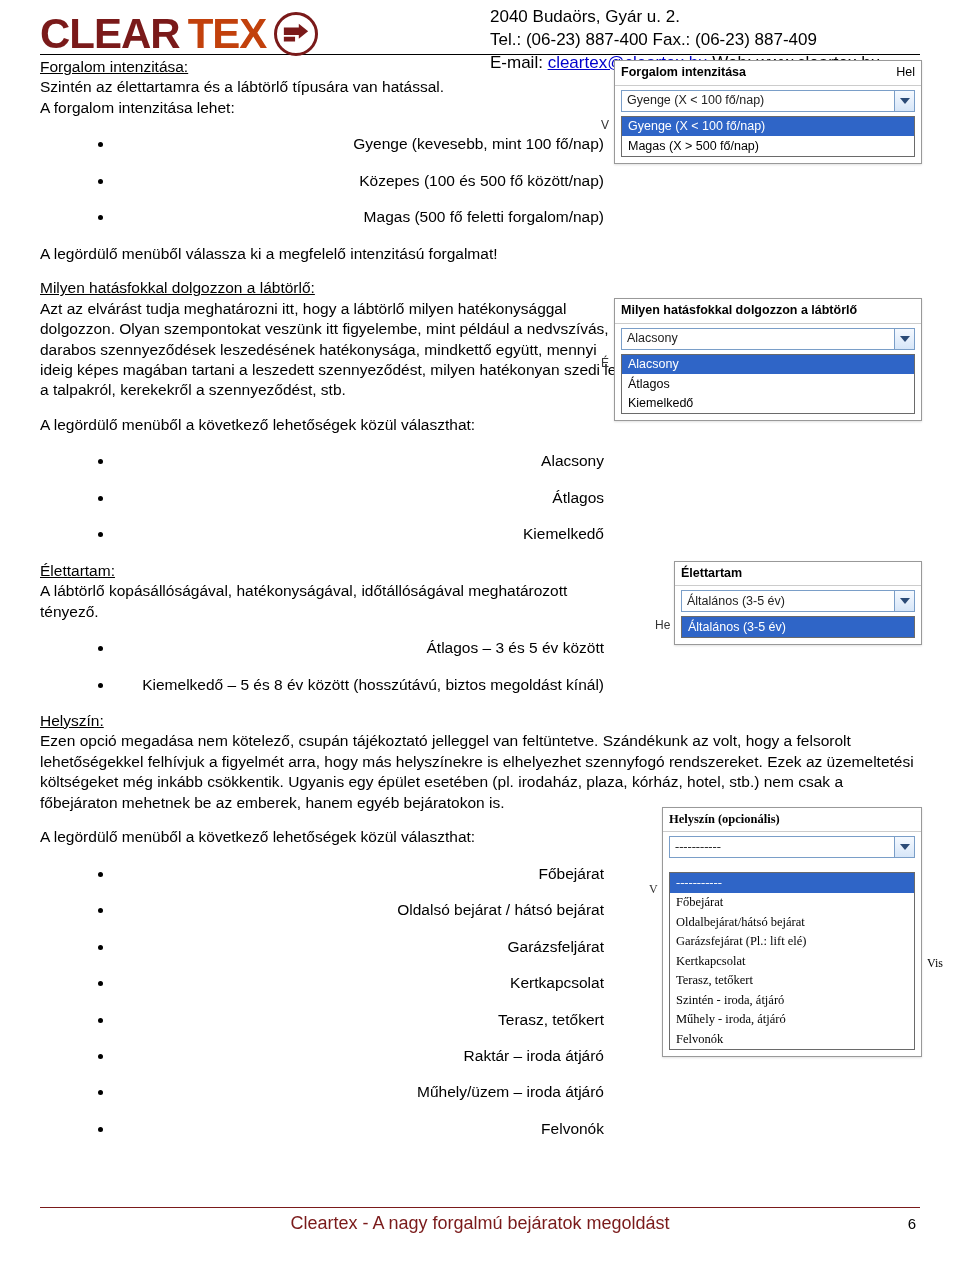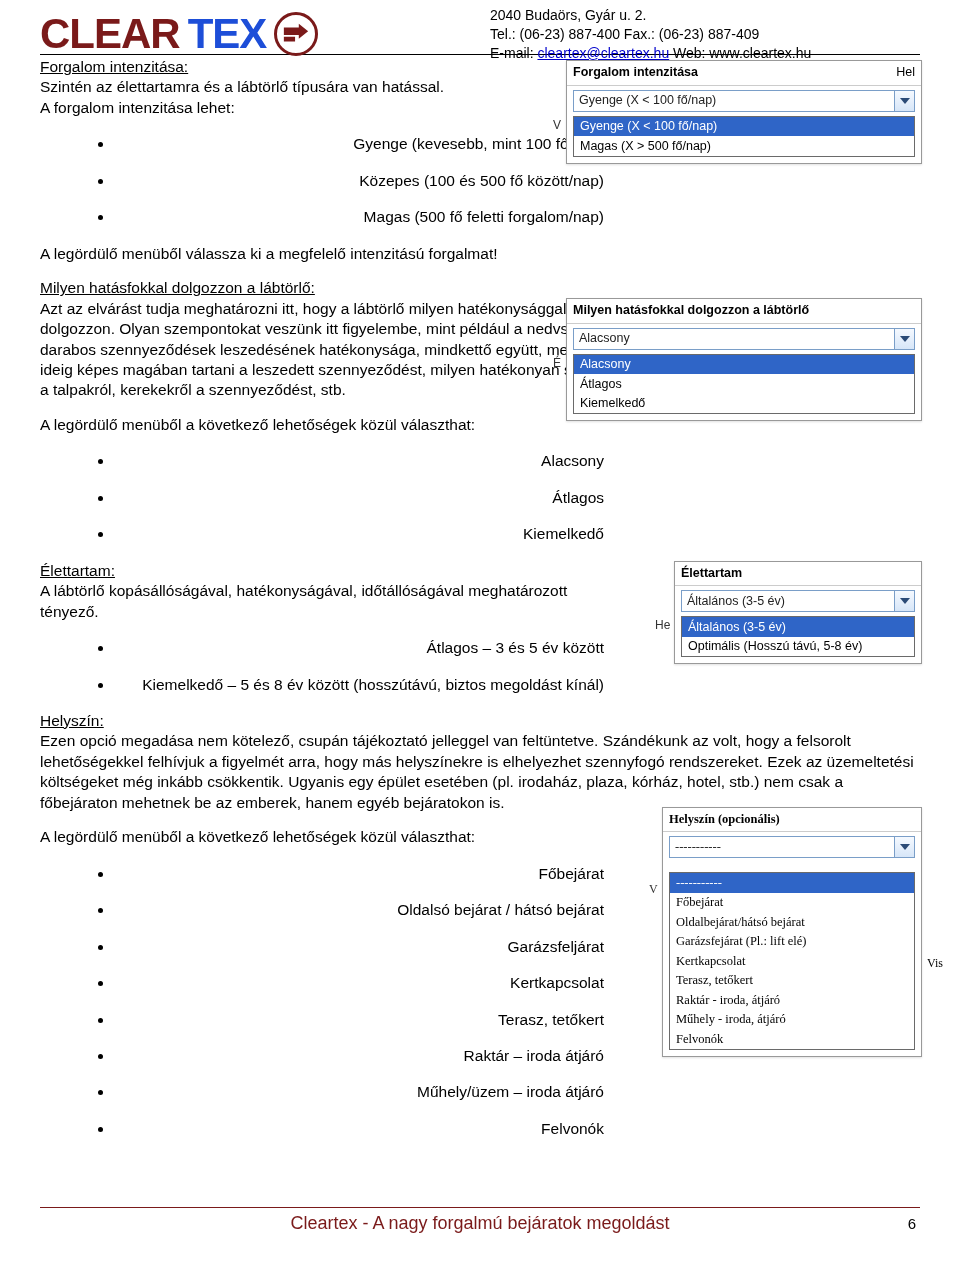--- a/index.html
+++ b/index.html
@@ -22,51 +22,51 @@
     font-family: Arial, sans-serif;
     font-weight: bold;
     font-size: 42px;
     letter-spacing: -1px;
     color: #7a1a1a;
     display: inline-flex;
     align-items: center;
     gap: 8px;
     margin-top: -4px;
   }
-  .logo .tex { color: #1d4ed8; }
+  .logo .tex { color: #c2410c; }
   .logo-icon {
     width: 44px; height: 44px;
     border: 3px solid #7a1a1a;
     border-radius: 50%;
     display: inline-flex; align-items: center; justify-content: center;
   }
   .logo-icon svg { width: 28px; height: 22px; }
   .contact {
     position: absolute;
     left: 450px; top: -4px;
-    font-size: 14px;
+    font-size: 17px;
     line-height: 1.35;
   }
   a.mail { color: #0000cc; text-decoration: underline; }
   .hr-thin { border: none; border-top: 1px solid #000; margin: 0; }
   .content { margin-top: 2px; }
   .u { text-decoration: underline; }
   ul { margin: 2px 0 6px 0; padding-left: 58px; }
   li { margin: 16px; text-align: right; }
   p { margin: 4px 0 6px 0; }
   .left-col { max-width: 580px; }
   .block { position: relative; margin-bottom: 14px; }
   .inset {
     position: absolute;
     right: -2px;
     border: 1px solid #999;
     background: #fff;
     font-family: Tahoma, Arial, sans-serif;
     font-size: 12.5px;
-    width: 356px;
+    width: 308px;
     box-shadow: 0 1px 2px rgba(0,0,0,0.12);
   }
   .inset .head {
     padding: 3px 6px 4px 6px;
     font-weight: bold;
     border-bottom: 1px solid #ccc;
     background: #fff;
     position: relative;
   }
   .inset .head .rt {
@@ -224,21 +224,20 @@
           <div class="combo">
             <span class="val">Általános (3-5 év)</span>
             <span class="arrow">
                 <svg viewBox="0 0 10 6">
                   <path d="M0 0 L10 0 L5 6 Z" fill="#2b4b77"></path>
                 </svg>
               </span>
           </div>
           <div class="dropdown">
             <div class="opt sel">Általános (3-5 év)</div>
-            <div class="opt">Optimális (Hosszú távú, 5-8 év)</div>
           </div>
         </div>
       </div>
 
       <div class="left-col">
         <span class="u">Élettartam:</span><br>
         <span>A lábtörlő kopásállóságával, hatékonyságával, időtállóságával meghatározott tényező.</span>
         <ul>
           <li>Átlagos – 3 és 5 év között</li>
           <li>Kiemelkedő – 5 és 8 év között (hosszútávú, biztos megoldást kínál)</li>
@@ -261,21 +260,21 @@
           <div style="height:10px;"></div>
           <span class="sidechar" style="top:46px;">V</span>
           <span style="position:absolute;right:-22px;top:120px;font-size:12px;">Vis</span>
           <div class="dropdown">
             <div class="opt sel">-----------</div>
             <div class="opt">Főbejárat</div>
             <div class="opt">Oldalbejárat/hátsó bejárat</div>
             <div class="opt">Garázsfejárat (Pl.: lift elé)</div>
             <div class="opt">Kertkapcsolat</div>
             <div class="opt">Terasz, tetőkert</div>
-            <div class="opt">Raktár - iroda, átjáró</div>
+            <div class="opt">Szintén - iroda, átjáró</div>
             <div class="opt">Műhely - iroda, átjáró</div>
             <div class="opt">Felvonók</div>
           </div>
         </div>
       </div>
 
       <div style="max-width:880px;">
         <span class="u">Helyszín:</span><br>
         <span>Ezen opció megadása nem kötelező, csupán tájékoztató jelleggel van feltüntetve. Szándékunk az volt, hogy a felsorolt lehetőségekkel felhívjuk a figyelmét arra, hogy más helyszínekre is elhelyezhet szennyfogó rendszereket. Ezek az üzemeltetési költségeket még inkább csökkentik. Ugyanis egy épület esetében (pl. irodaház, plaza, kórház, hotel, stb.) nem csak a főbejáraton mehetnek be az emberek, hanem egyéb bejáratokon is.</span>
       </div>

